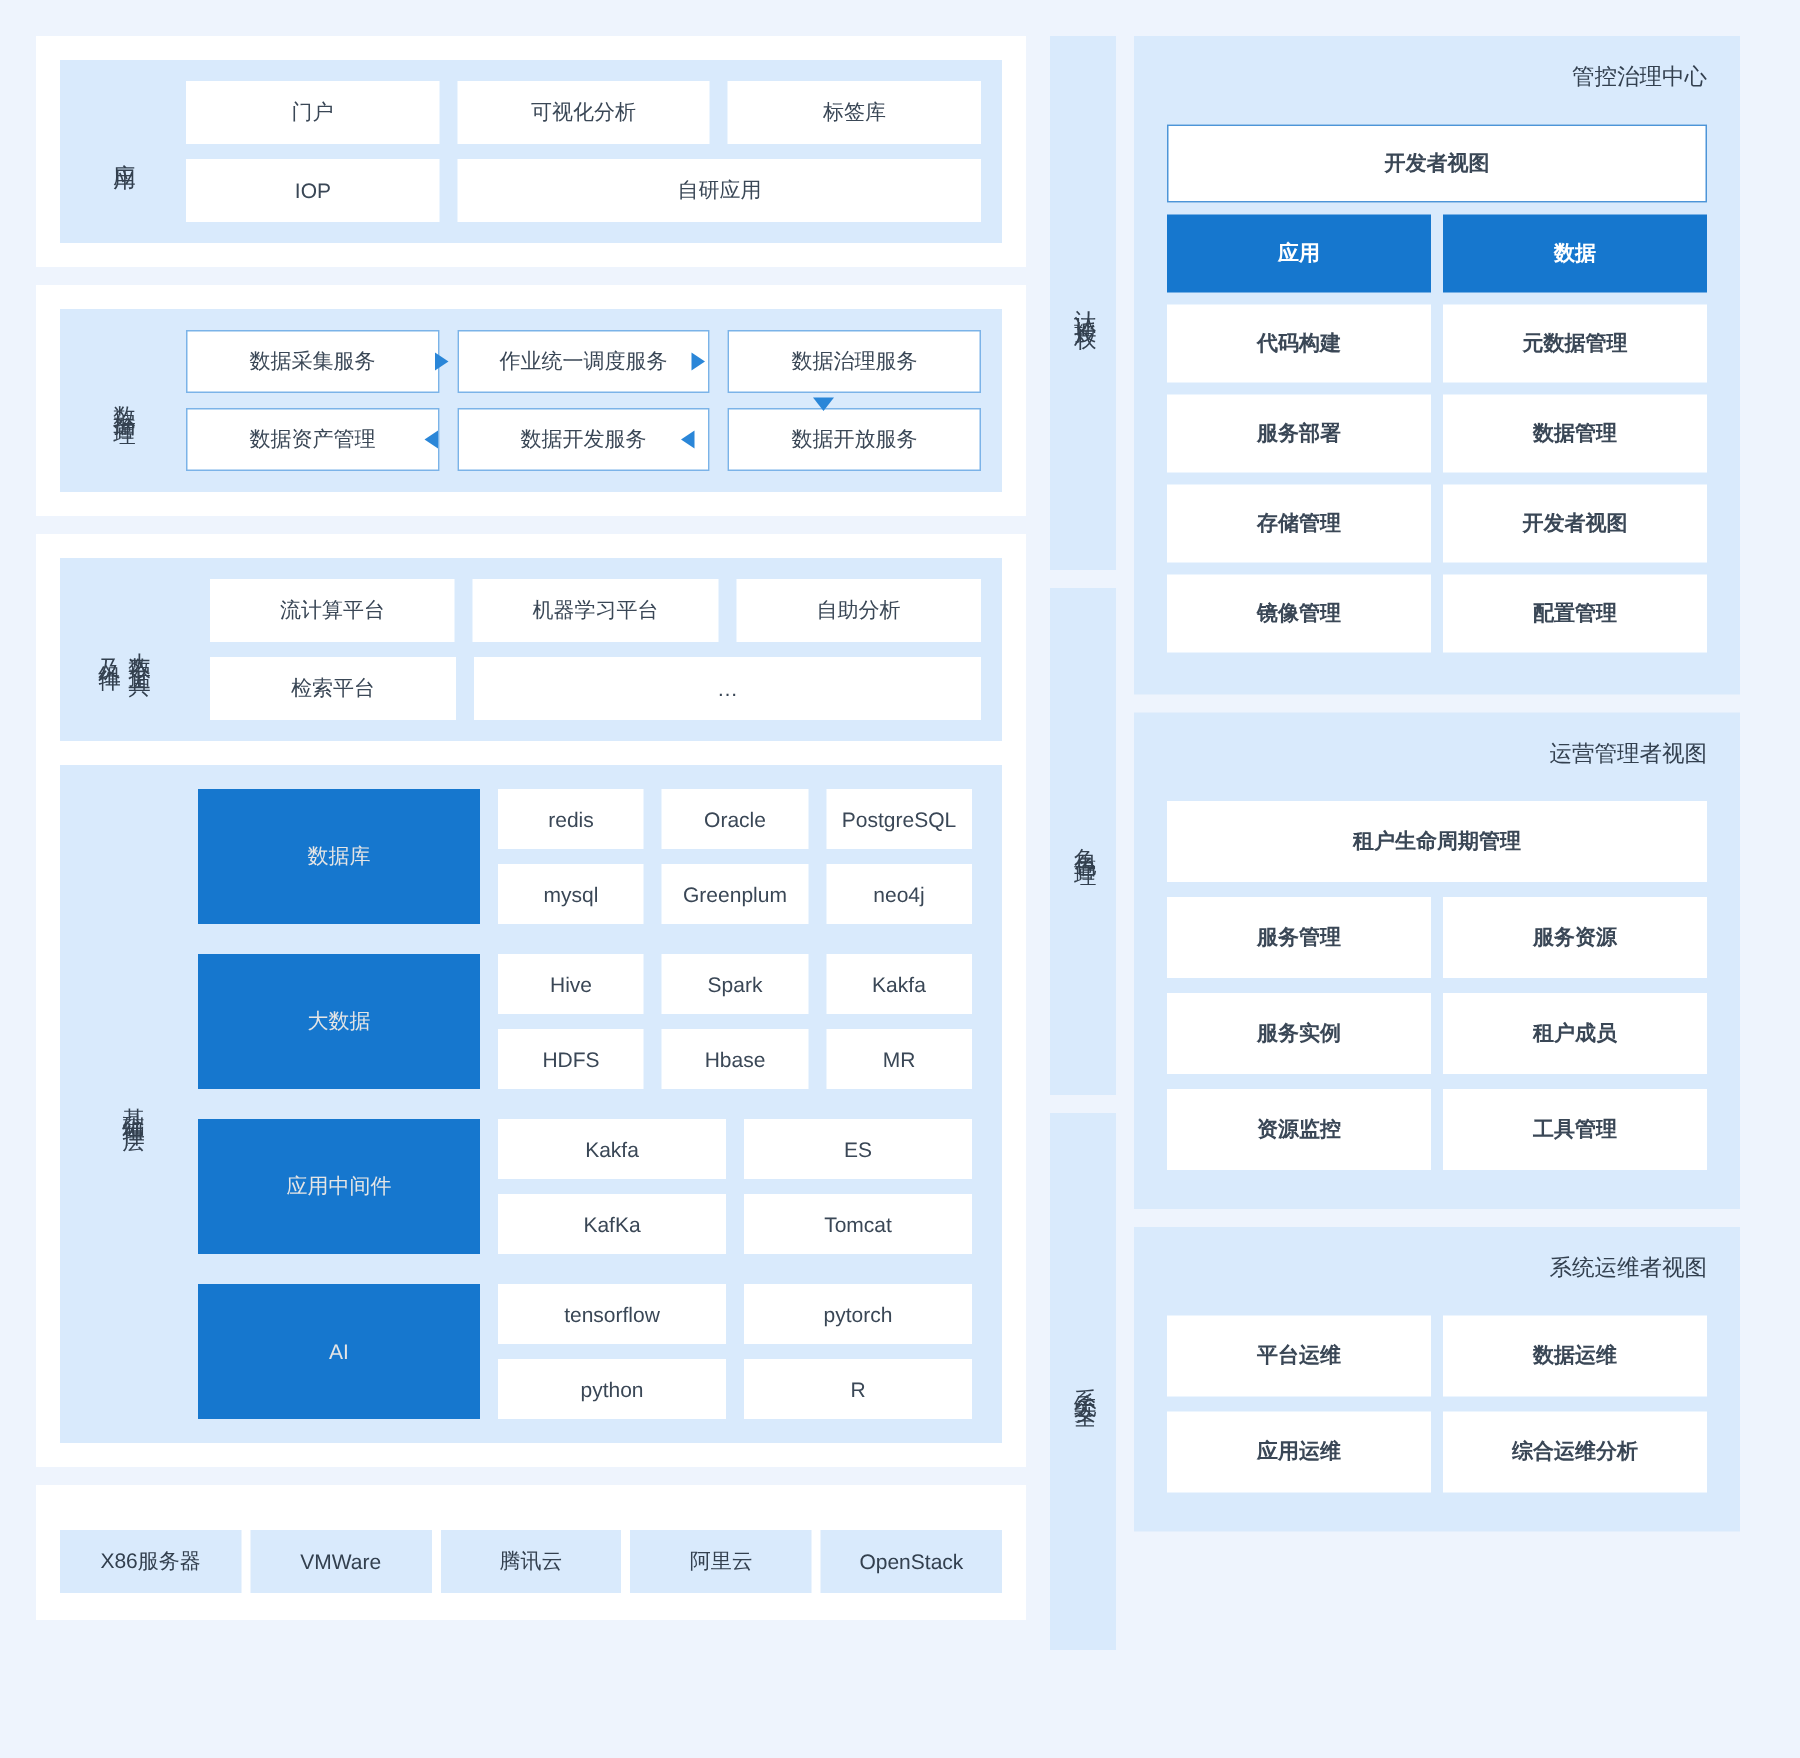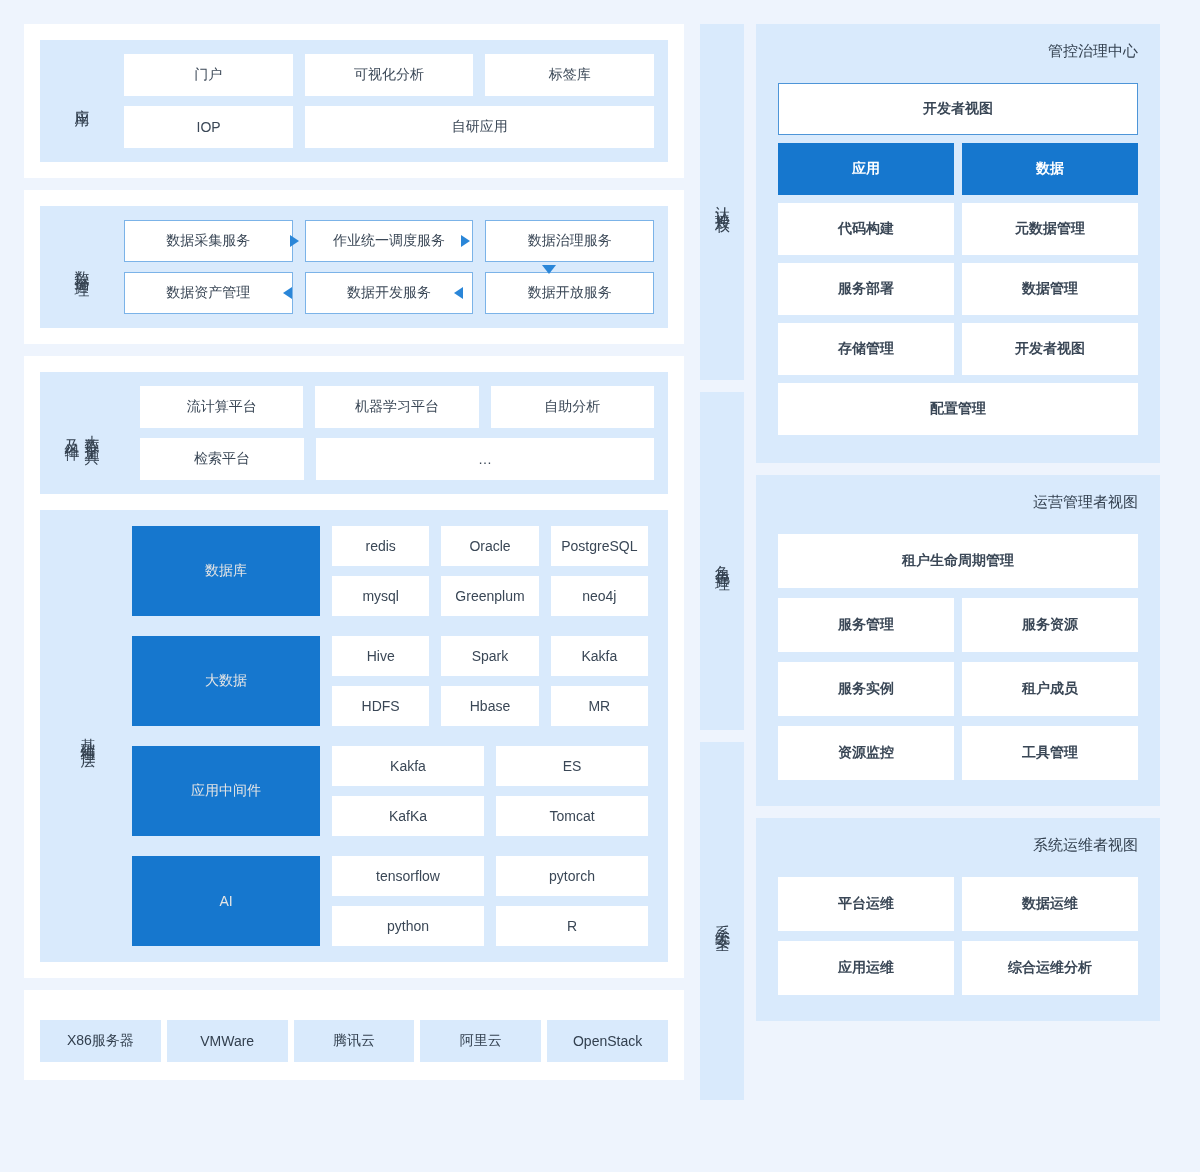--- a/index.html
+++ b/index.html
@@ -279,20 +279,21 @@
           </div>
           <div class="prow">
             <div class="pcell">服务部署</div>
             <div class="pcell">数据管理</div>
           </div>
           <div class="prow">
             <div class="pcell">存储管理</div>
             <div class="pcell">开发者视图</div>
           </div>
           <div class="prow">
+            <div class="pcell">镜像管理</div>
             <div class="pcell">配置管理</div>
           </div>
         </div>
       </div>
 
       <div class="panel" style="padding-bottom:26px;">
         <div class="panel-title">运营管理者视图</div>
         <div class="panel-rows" style="gap:10px;">
           <div class="prow">
             <div class="pcell tall full">租户生命周期管理</div>

